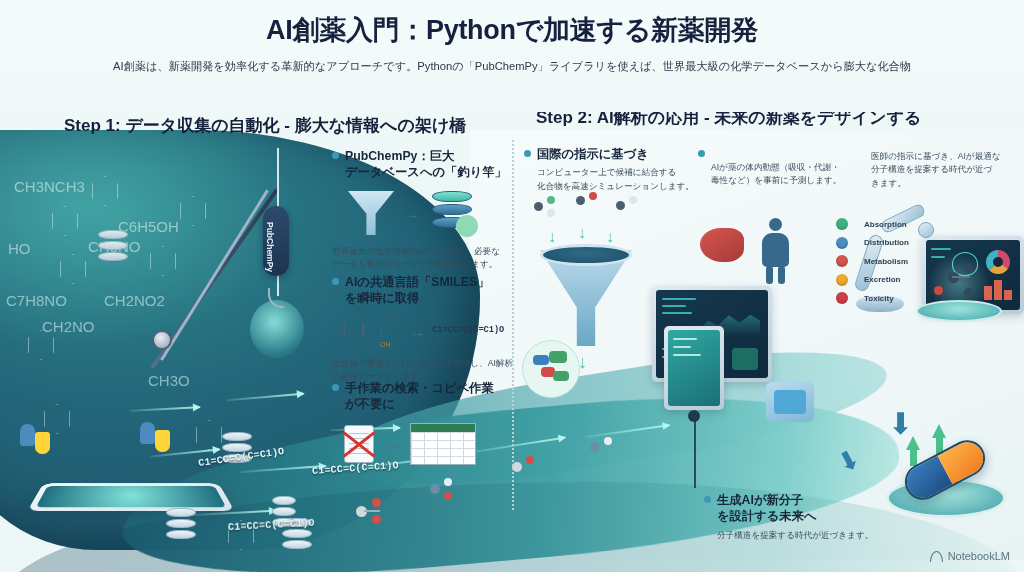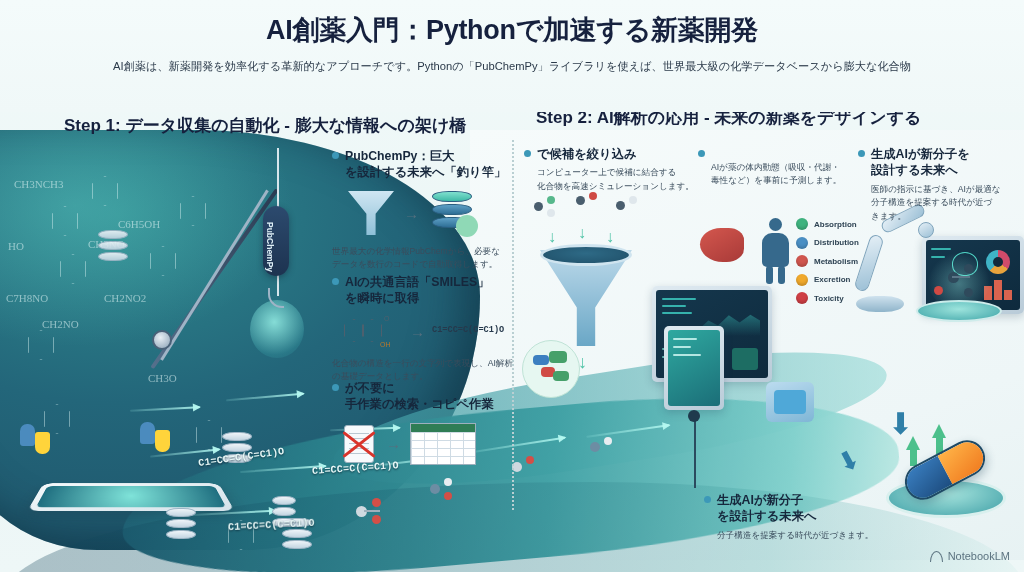--- a/index.html
+++ b/index.html
@@ -95,22 +95,22 @@
   .lure span{ display:block; color:#dff0f7; font-size:8.5px; font-weight:bold;
     transform:rotate(90deg); white-space:nowrap; margin-top:30px; margin-left:-12px; }
   .hook{ position:absolute; left:268px; top:288px; width:16px; height:20px;
     border:2.4px solid #9fb4c6; border-top:none; border-right:none;
     border-radius:0 0 0 14px; z-index:17; }
   .catch{ position:absolute; left:250px; top:300px; width:54px; height:58px;
     background:radial-gradient(circle at 45% 38%,rgba(150,240,230,.85),rgba(60,170,175,.25) 70%,rgba(0,0,0,0));
     border-radius:50%; z-index:16; }
 
   
-  .chem { position:absolute; color:rgba(226,245,246,.55); font-size:11px;
-    font-family:Liberation Serif, serif; z-index:12; white-space:nowrap; }
+  .chem { position:absolute; color:rgba(226,245,246,.55); font-size:15px;
+    font-family:Liberation Sans, sans-serif; z-index:12; white-space:nowrap; }
   .hexa { position:absolute; width:26px; height:30px; border:1.4px solid rgba(220,245,245,.45);
     z-index:11; clip-path:polygon(50% 0,100% 25%,100% 75%,50% 100%,0 75%,0 25%); }
 
   
   .py { position:absolute; width:30px; height:30px; z-index:16; }
   .py .a,.py .b{ position:absolute; width:15px; height:22px; border-radius:7px 7px 3px 3px; }
   .py .a{ background:#4b8bbe; left:0; top:0; }
   .py .b{ background:#ffd43b; right:0; bottom:0; border-radius:3px 3px 7px 7px; }
 
   
@@ -194,21 +194,21 @@
   .human .h{ position:absolute; left:11px; top:0; width:13px; height:13px;
     background:#36698c; border-radius:50%; }
   .human .t{ position:absolute; left:4px; top:15px; width:27px; height:34px;
     background:#36698c; border-radius:10px 10px 5px 5px; }
   .human .l{ position:absolute; left:8px; top:48px; width:7px; height:18px;
     background:#36698c; border-radius:3px; }
   .human .l2{ position:absolute; left:20px; top:48px; width:7px; height:18px;
     background:#36698c; border-radius:3px; }
 
   .admet{ position:absolute; left:796px; top:218px; z-index:30; }
-  .admet .row{ display:flex; align-items:center; gap:6px; margin-bottom:6.5px; }
+  .admet .row{ display:flex; align-items:center; gap:16px; margin-bottom:6.5px;margin-left:40px; }
   .admet .cir{ width:12px; height:12px; border-radius:50%; flex:none;
     box-shadow:inset 0 -2px 3px rgba(0,0,0,.18); }
   .admet .lbl{ font-size:8px; color:#2f4454; font-weight:bold; }
 
   
   .mon{ position:absolute; background:linear-gradient(160deg,#dfeaf1,#b9cbd8);
     border-radius:5px; z-index:14; box-shadow:0 3px 8px rgba(30,60,80,.22); }
   .mon .scr{ position:absolute; inset:4px; border-radius:3px;
     background:linear-gradient(150deg,#15374d,#0e2a3d); overflow:hidden; }
   .mon .scr .ln{ position:absolute; height:2px; background:#3fd2c6; opacity:.8; border-radius:2px; }
@@ -393,21 +393,21 @@
 
   <div class="step-h" id="step1-h">Step 1: データ収集の自動化 - 膨大な情報への架け橋</div>
   <div class="step-h" id="step2-h">Step 2: AI解析の応用 - 未来の新薬をデザインする</div>
   <div class="divider"></div>
 
   <div class="bullet" style="left:332px;top:148px;width:176px">
     <div class="b-head">
       <span class="dot"></span>
       <div>
         <div class="b-title">PubChemPy：巨大</div>
-        <div class="b-title">を設計する未来へ「釣り竿」</div>
+        <div class="b-title">データベースへの「釣り竿」</div>
       </div>
     </div>
     <div style="position:relative;height:54px;margin:6px 0 0 16px">
       <div class="funnel" style="left:0;top:4px"></div>
       <div class="ar" style="left:56px;top:18px">→</div>
       <div class="dbig" style="left:84px;top:4px">
         <i></i>
           <i></i>
           <i></i>
           <div class="leafb"></div>
@@ -434,22 +434,22 @@
       <div class="ar" style="left:66px;top:10px">→</div>
       <div style="position:absolute;left:88px;top:12px;font-size:8.6px;font-weight:bold;color:#26394c;font-family:'Liberation Mono',monospace">C1=CC=C(C=C1)O</div>
     </div>
     <div class="b-body" style="margin-top:0">化合物の構造を一行の文字列で表現し、AI解析の基礎データとします。</div>
   </div>
 
   <div class="bullet" style="left:332px;top:380px;width:186px">
     <div class="b-head">
       <span class="dot"></span>
       <div>
+        <div class="b-title">手作業の検索・コピペ作業</div>
         <div class="b-title">が不要に</div>
-        <div class="b-title">手作業の検索・コピペ作業</div>
       </div>
     </div>
     <div style="position:relative;height:50px;margin:8px 0 0 10px">
       <div class="doc" style="left:2px;top:4px"></div>
       <div class="cross" style="left:-3px;top:1px"></div>
       <div class="ar" style="left:44px;top:14px">→</div>
       <div class="sheet" style="left:68px;top:2px">
         <div class="hd"></div>
           <div class="gr"></div>
       </div>
@@ -565,47 +565,40 @@
   <div class="pill-base"></div>
   <div class="pill">
       <i class="lf"></i>
       <i class="rt"></i>
     </div>
 
   <div class="bullet" style="left:524px;top:146px;width:170px">
     <div class="b-head">
       <span class="dot"></span>
       <div>
-        <div class="b-title">で候補を絞り込み</div>
+        <div class="b-title">国際の指示に基づき</div>
       </div>
     </div>
     <div class="b-body" style="margin-left:13px">
       <div>コンピューター上で候補に結合する</div>
       <div>化合物を高速シミュレーションします。</div>
     </div>
   </div>
 
   <div class="bullet" style="left:698px;top:146px;width:160px">
     <div class="b-head">
       <span class="dot"></span>
     </div>
     <div class="b-body" style="margin-left:13px">
       <div>AIが薬の体内動態（吸収・代謝・</div>
       <div>毒性など）を事前に予測します。</div>
     </div>
   </div>
 
   <div class="bullet" style="left:858px;top:146px;width:160px">
-    <div class="b-head">
-      <span class="dot"></span>
-      <div>
-        <div class="b-title">生成AIが新分子を</div>
-        <div class="b-title">設計する未来へ</div>
-      </div>
-    </div>
     <div class="b-body" style="margin-left:13px">
       <div>医師の指示に基づき、AIが最適な</div>
       <div>分子構造を提案する時代が近づ</div>
       <div>きます。</div>
     </div>
   </div>
 
   <div style="position:absolute;left:694px;top:416px;width:1.6px;height:72px;background:#2b4a5e;z-index:28"></div>
   <div style="position:absolute;left:688px;top:410px;width:12px;height:12px;border-radius:50%;background:#1f3a4d;z-index:29"></div>
 

